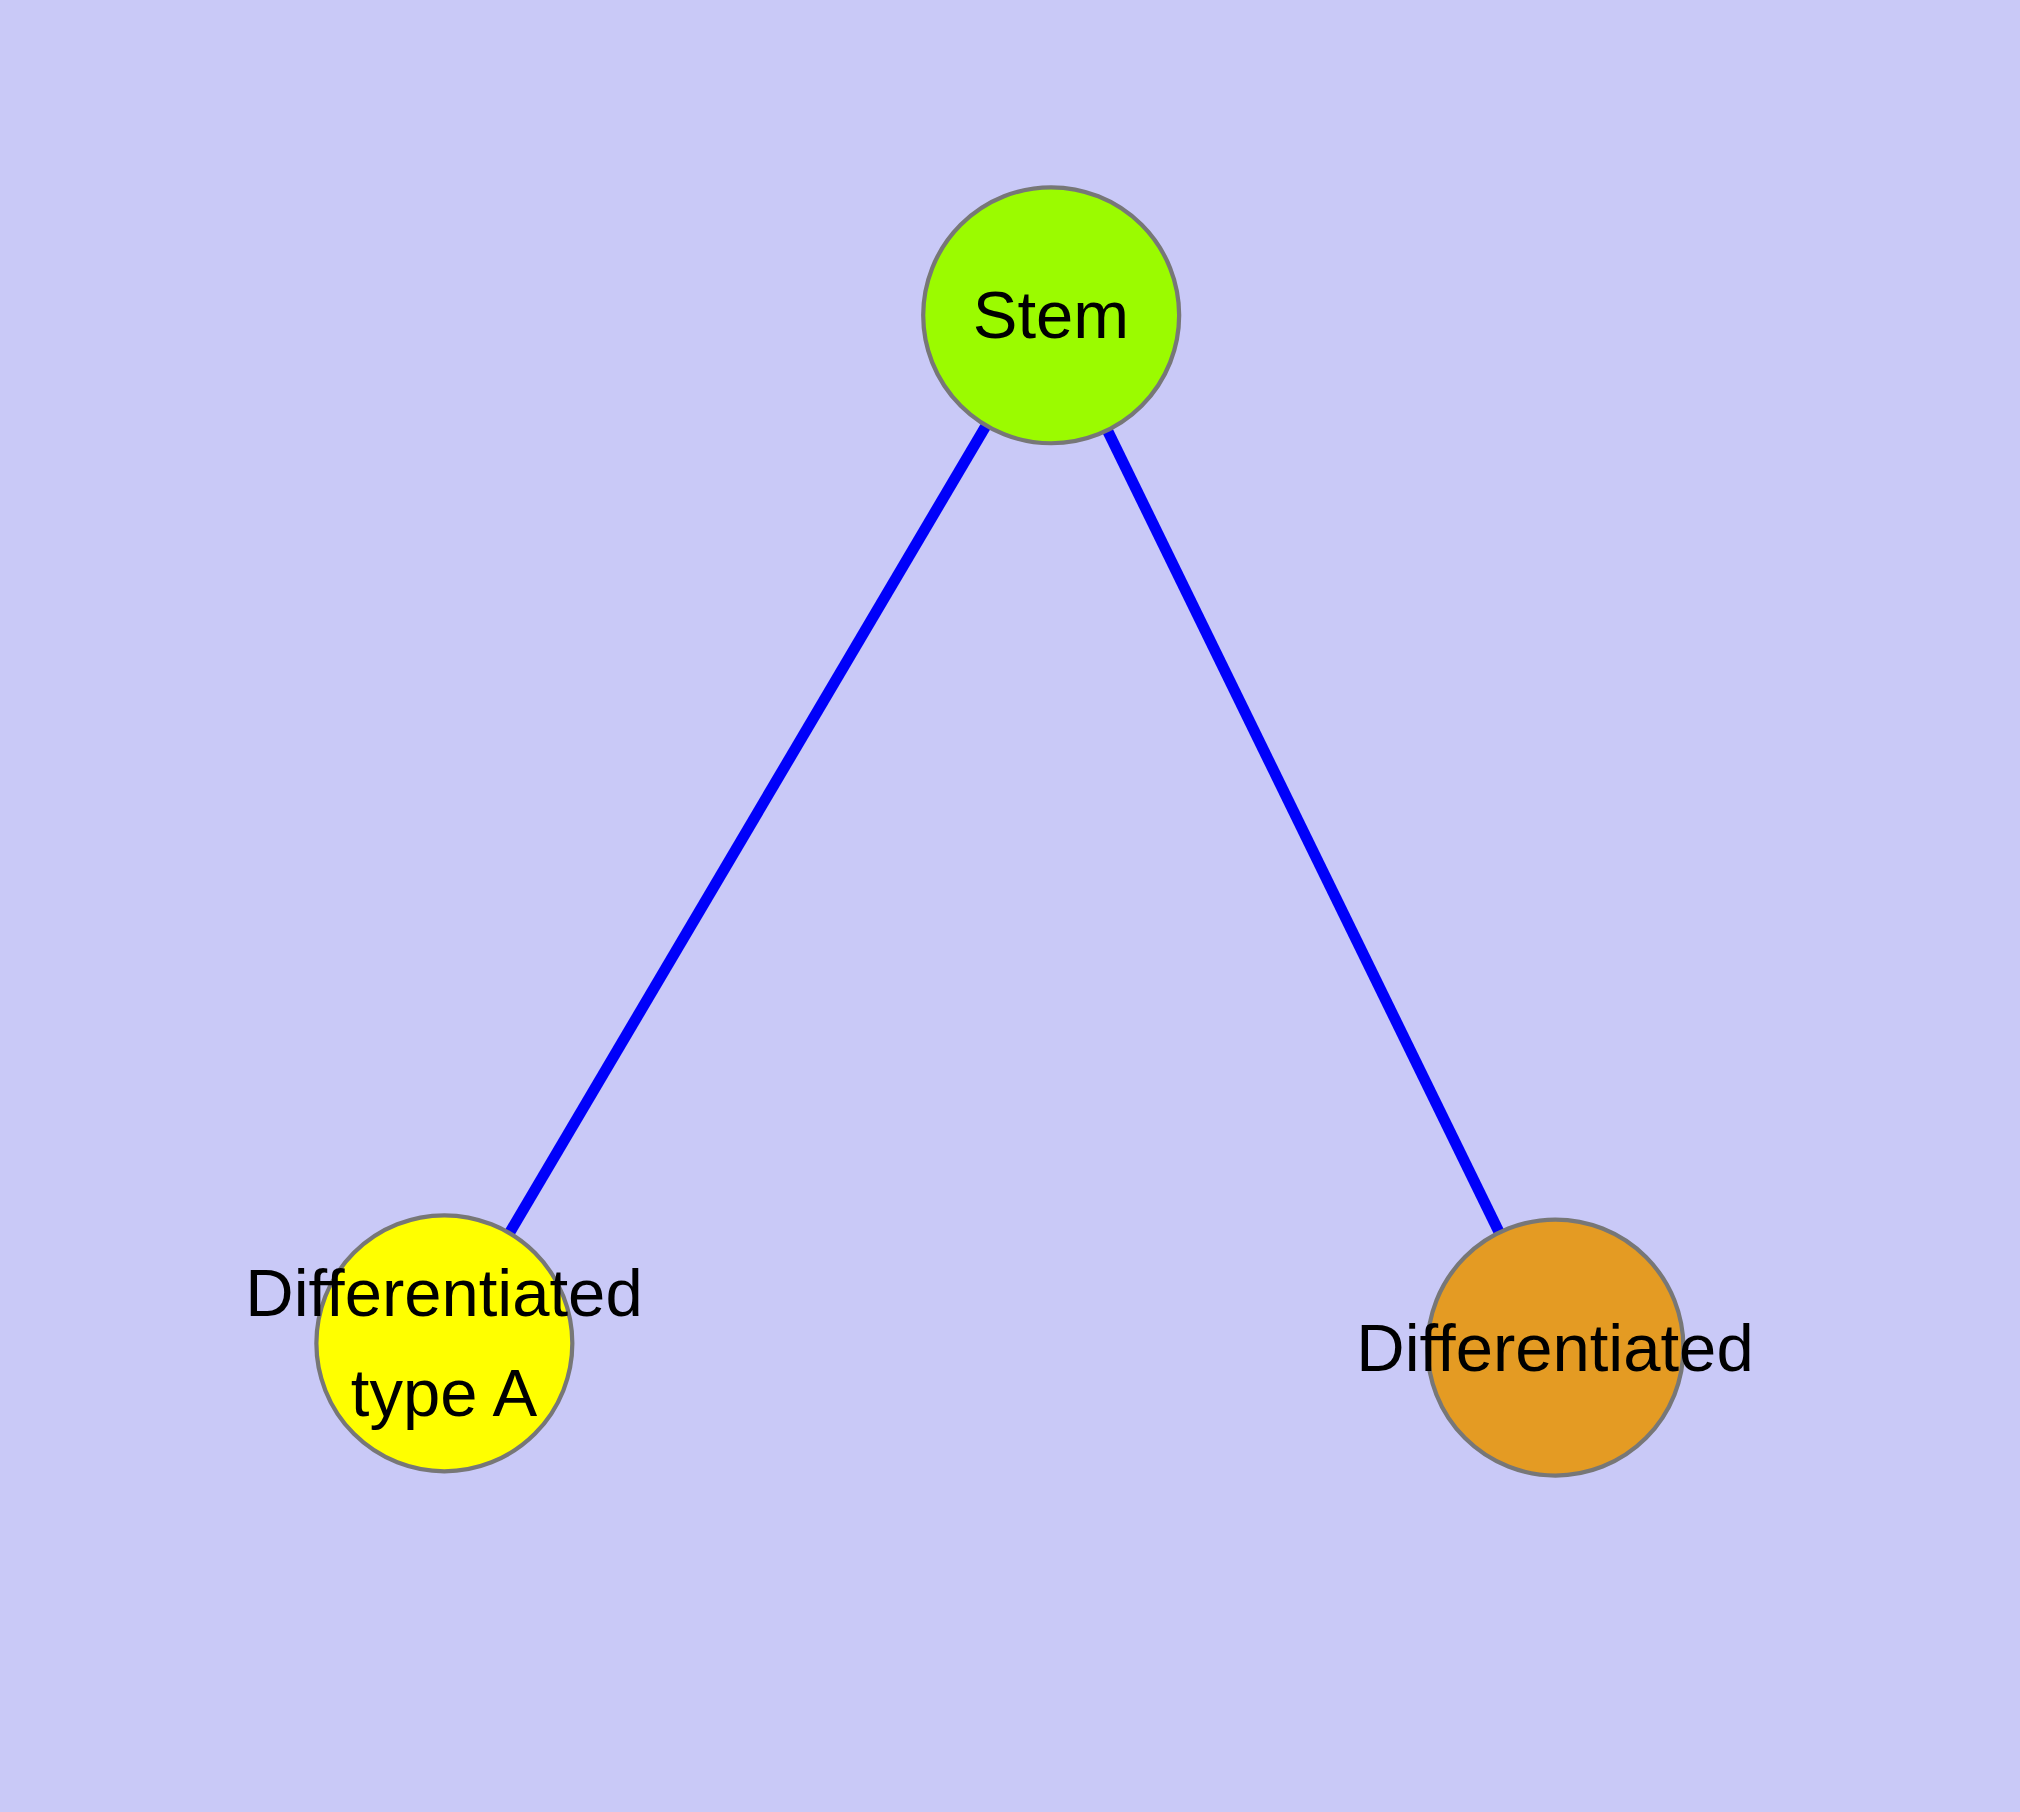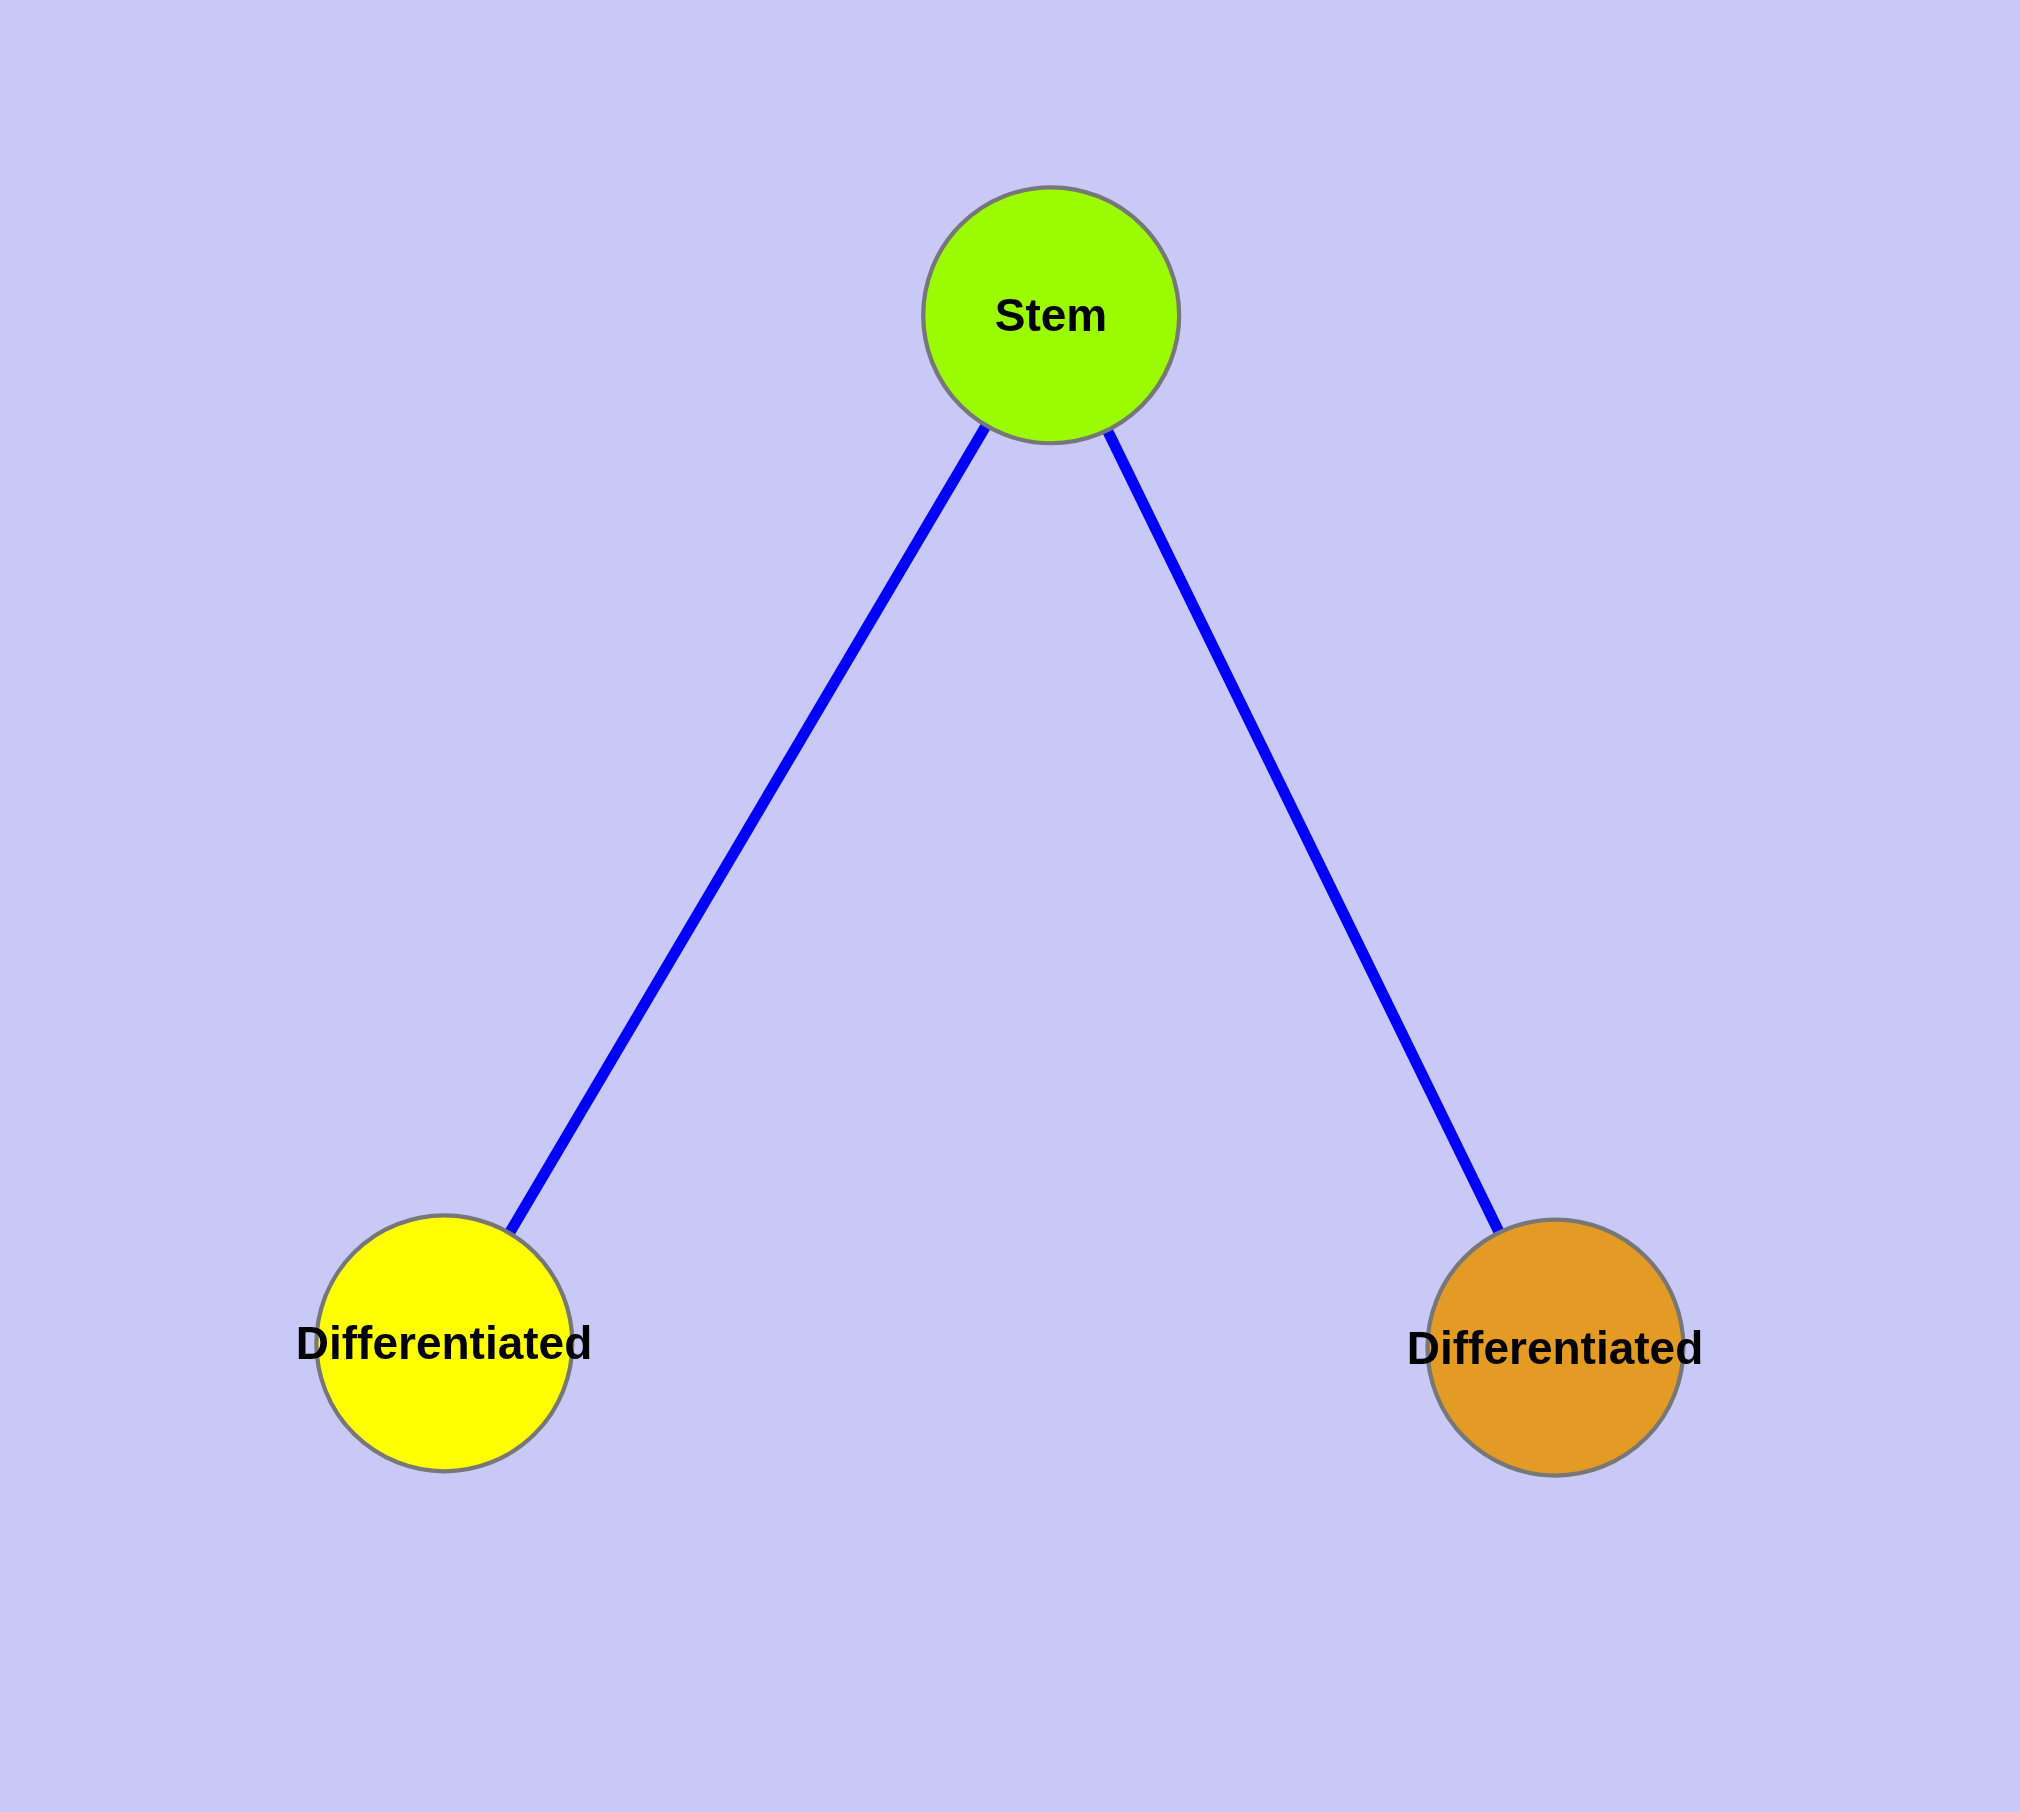--- a/index.html
+++ b/index.html
@@ -19,22 +19,22 @@
   .canvas svg {
     position: absolute;
     left: 0;
     top: 0;
     display: block;
   }
   .node-label {
     position: absolute;
     transform: translate(-50%, -50%);
     text-align: center;
-    font-weight: bold;
-    font-size: 46px;
+    font-weight: normal;
+    font-size: 67px;
     line-height: 100px;
     color: var(--label, #000000);
     white-space: nowrap;
     letter-spacing: 0px;
   }
   .node-label .line {
     display: block;
   }
 </style>
 </head>
@@ -56,20 +56,21 @@
 
     <circle cx="1835" cy="1590" r="151" stroke-width="5" fill="#E49B23" stroke="#777777"></circle>
   </svg>
 
   <div class="node-label" style="left:1051px; top:315px;">
     <span class="line">Stem</span>
   </div>
 
   <div class="node-label" style="left:444px; top:1343px;">
     <span class="line">Differentiated</span>
+    <span class="line">type A</span>
   </div>
 
   <div class="node-label" style="left:1555px; top:1348px;">
     <span class="line">Differentiated</span>
   </div>
 
 </div>
 
 
 </body></html>

